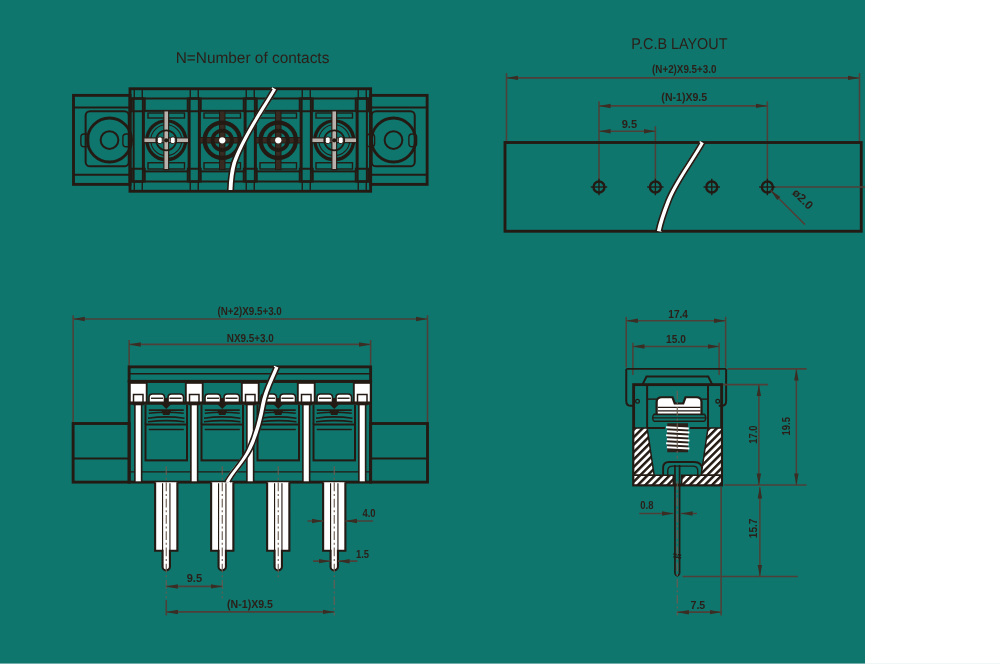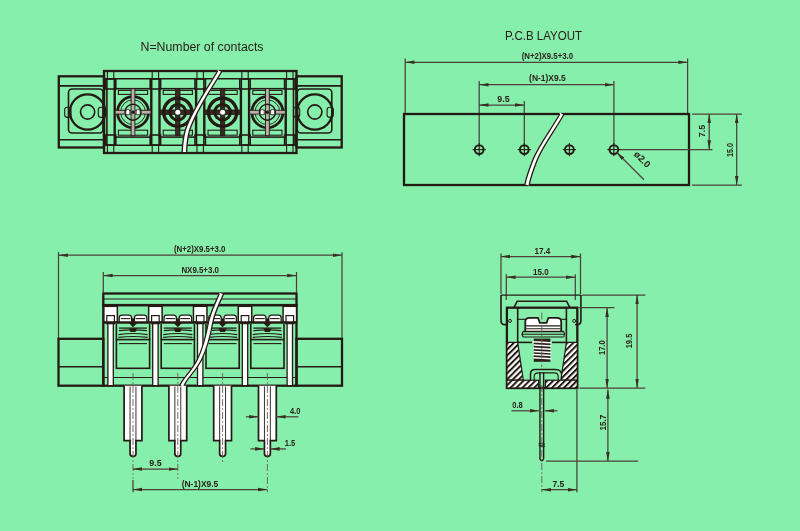--- a/index.html
+++ b/index.html
@@ -1,16 +1,16 @@
 <!DOCTYPE html>
 <html><head>
 <meta charset="utf-8">
 <style>
   html,body{margin:0;padding:0;background:#ffffff;}
-  .wrap{width:800px;height:531px;position:relative;background:#86efac;overflow:hidden;}
+  .wrap{width:692px;height:531px;position:relative;background:#0f766e;overflow:hidden;}
   svg{position:absolute;top:0;left:0;}
   text{font-family:"Liberation Sans",sans-serif;fill:#2b2019;}
   .lab{font-size:12.5px;}
   .dt{font-size:9.3px;font-weight:600;}
   .o{stroke:#241a14;stroke-width:2.3;fill:none;}
   .o15{stroke:#241a14;stroke-width:1.6;fill:none;}
   .t{stroke:#241a14;stroke-width:1.1;fill:none;}
   .d{stroke:#4e4038;stroke-width:1.25;fill:none;}
   .cl{stroke:#6a5c52;stroke-width:0.9;fill:none;stroke-dasharray:7 2.2 1.6 2.2;}
 </style>

